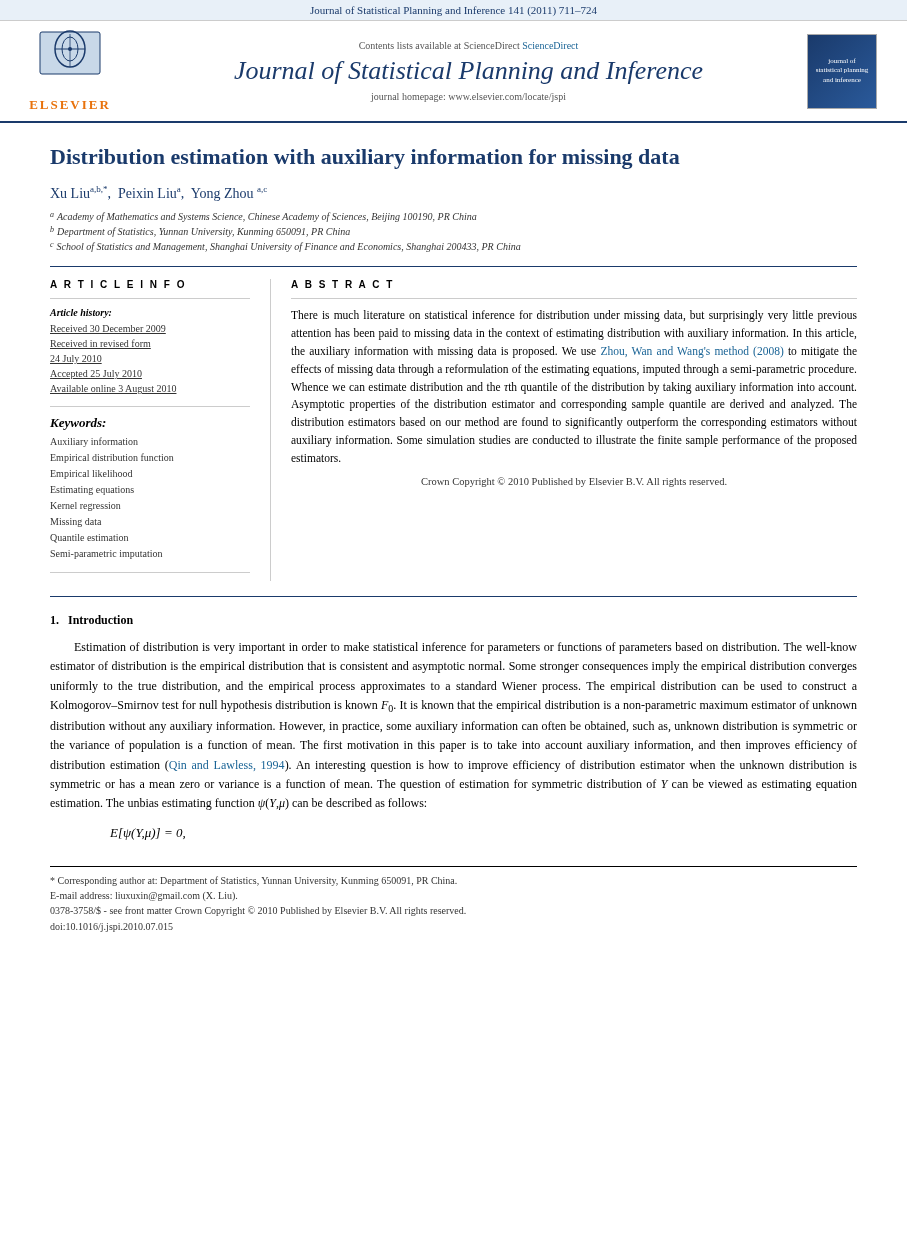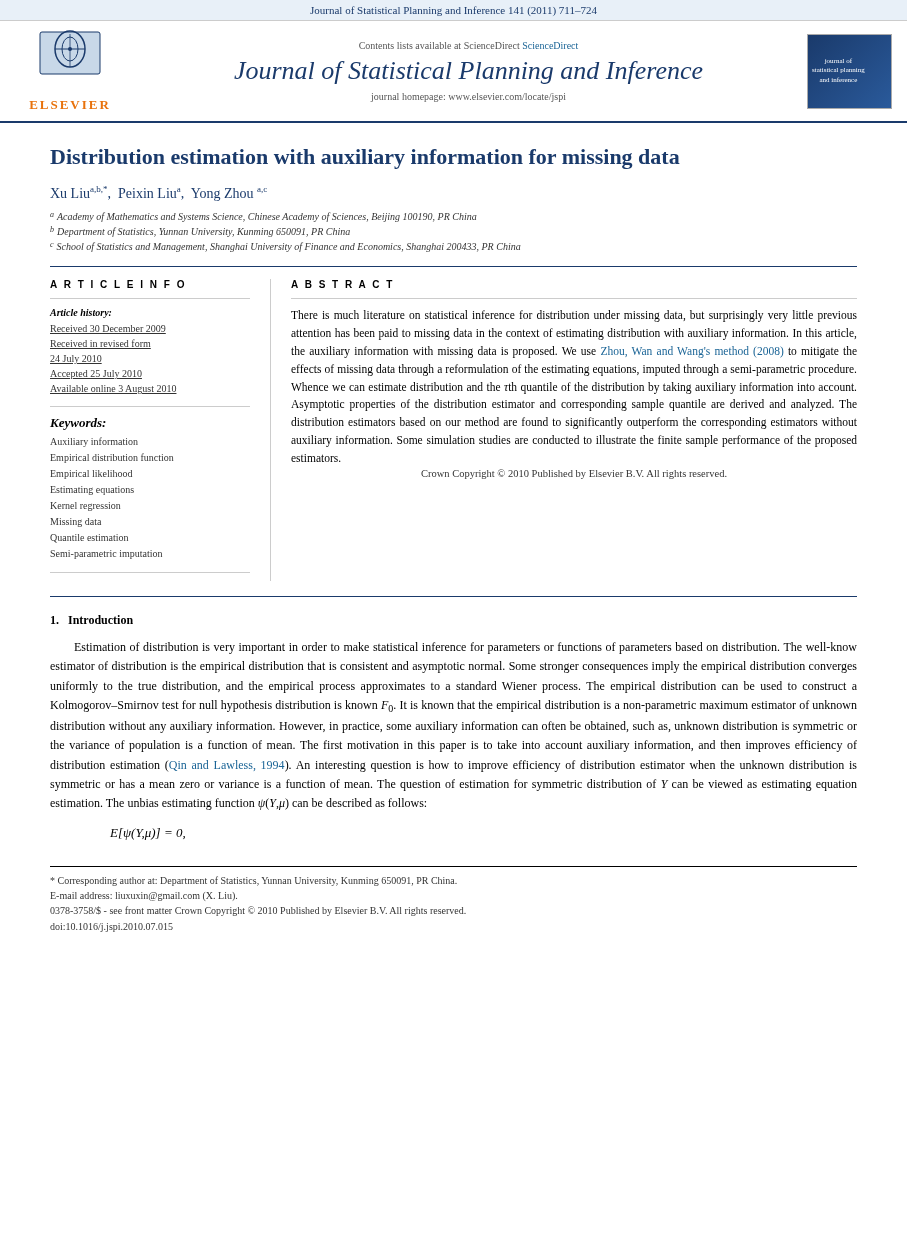--- a/index.html
+++ b/index.html
@@ -83,27 +83,27 @@
       color: #555;
       margin-top: 4px;
     }
 
     .header-right {
       width: 90px;
       flex-shrink: 0;
     }
 
     .journal-thumb {
-      width: 85px;
+      width: 70px;
       height: 75px;
       background: linear-gradient(135deg, #1a3a6b 0%, #2a5a9b 100%);
       border: 1px solid #aaa;
       display: flex;
       flex-direction: column;
-      align-items: flex-start;
+      align-items: center;
       justify-content: center;
       padding: 4px;
     }
 
     .journal-thumb-text {
       color: #fff;
       font-size: 7px;
       text-align: center;
       line-height: 1.3;
     }
@@ -236,20 +236,21 @@
     }
 
     .abstract-text .highlight-link {
       color: #1a6496;
       text-decoration: none;
     }
 
     .copyright-line {
       font-size: 10.5px;
       text-align: center;
+      margin-top: 8px;
       color: #333;
     }
 
     
     .section-title {
       font-size: 12px;
       font-weight: bold;
       color: #000;
       margin: 16px 0 10px 0;
     }

